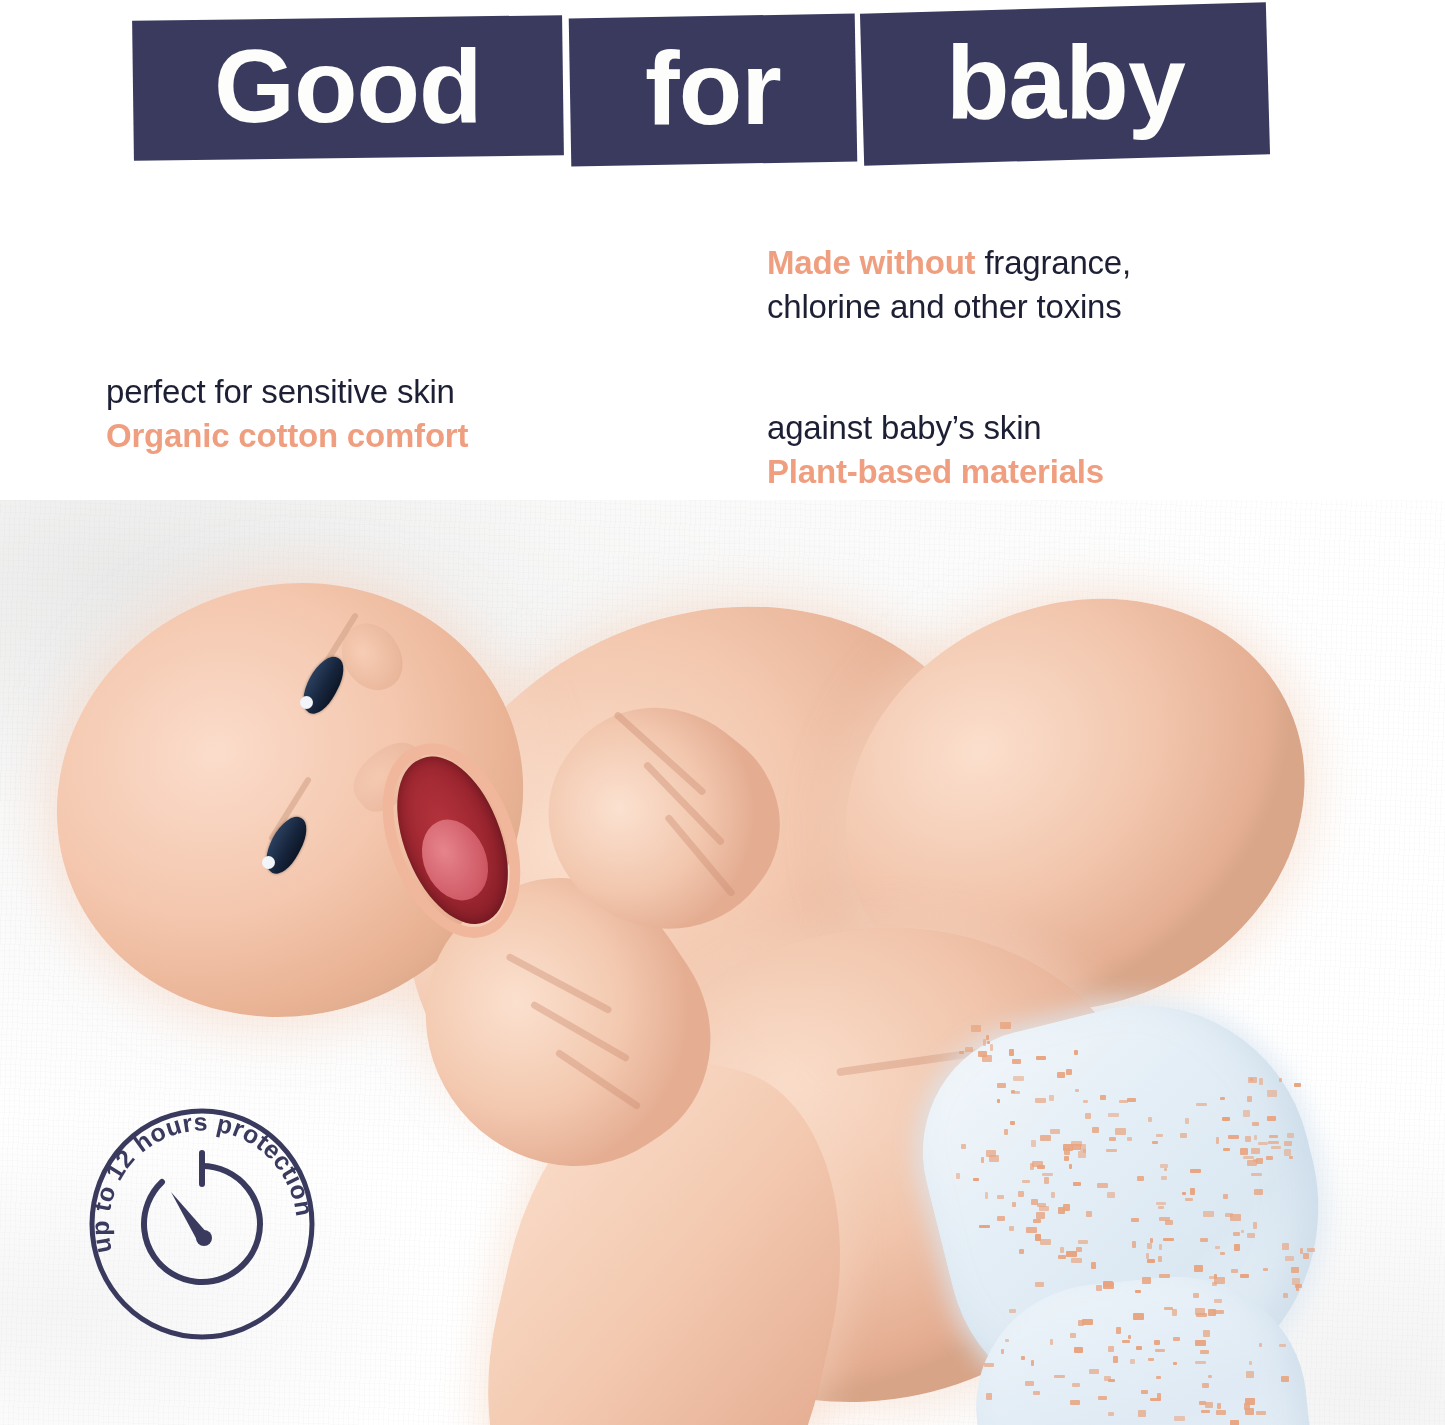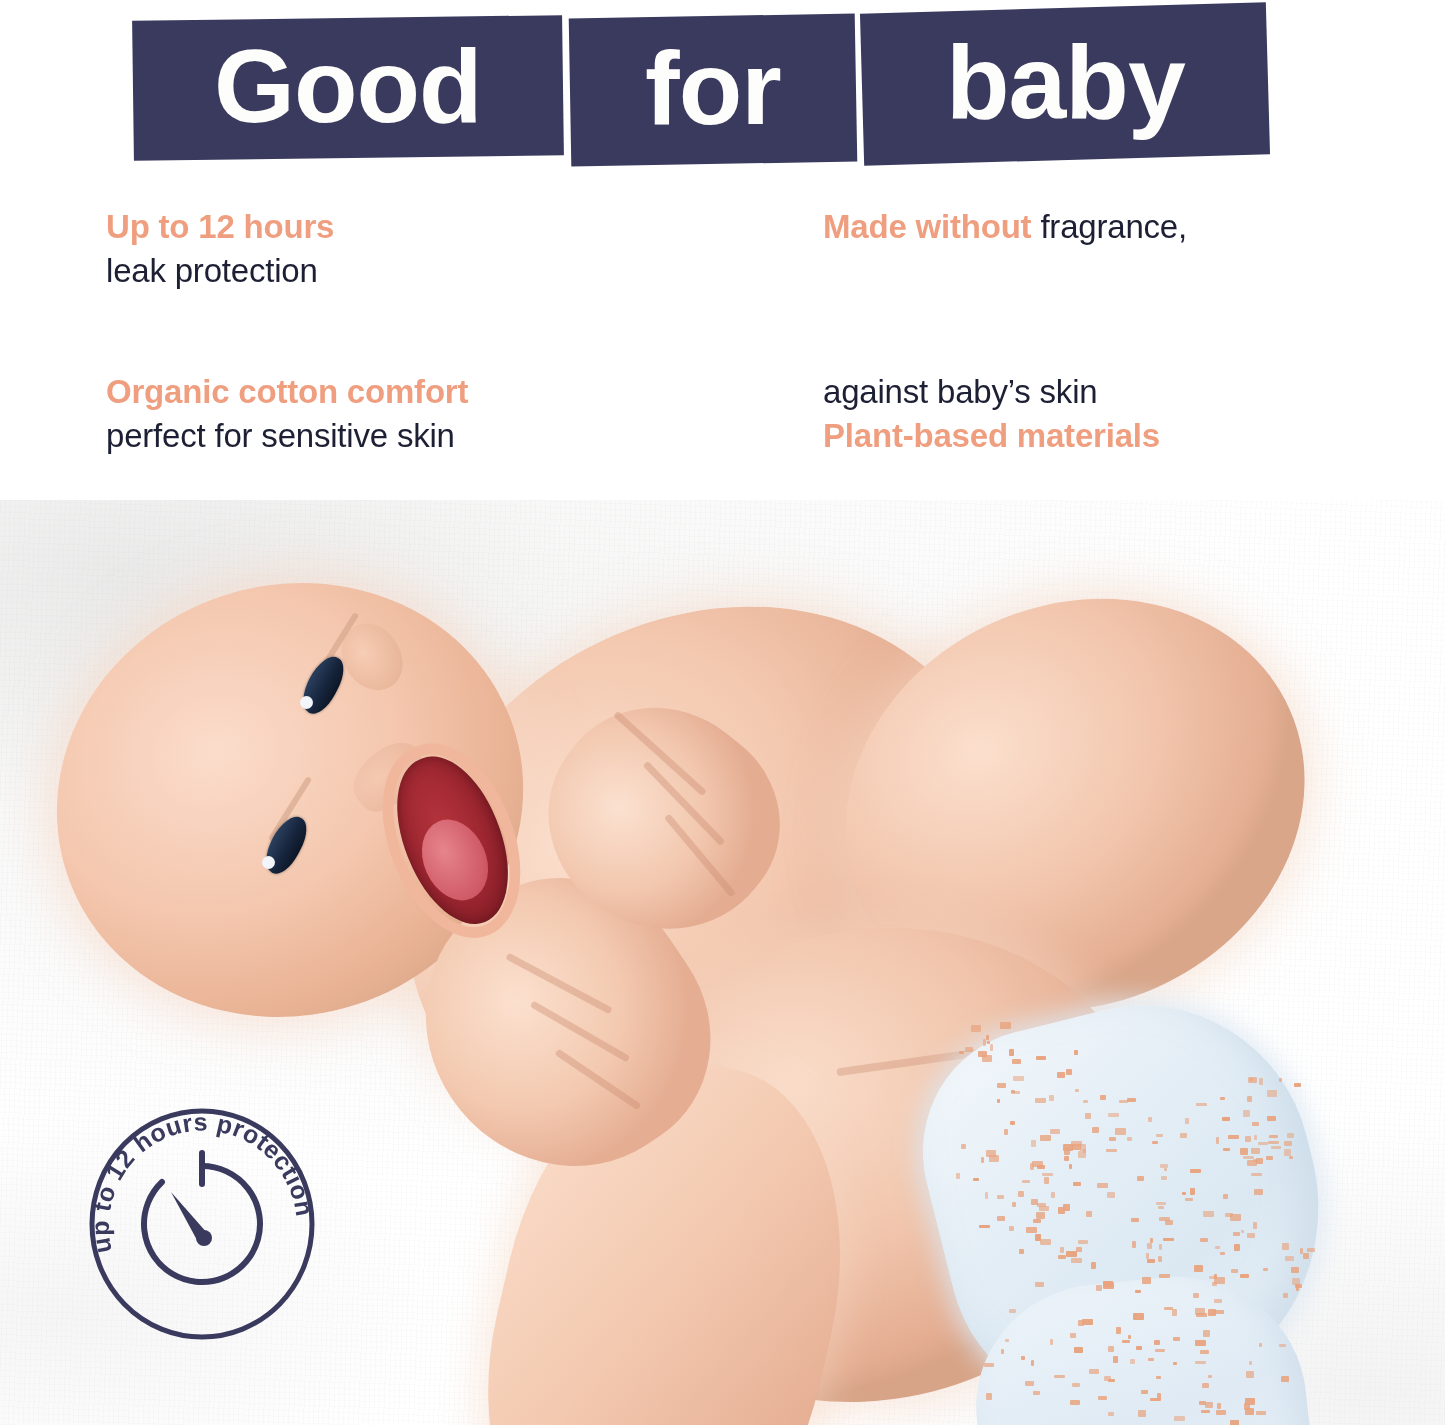--- a/index.html
+++ b/index.html
@@ -25,21 +25,21 @@
   .hl-for {left:570px;top:16px;width:286px;height:148px;font-size:104px;transform:rotate(-1.0deg);}
   .hl-baby{left:862px;top:8px;width:406px;height:152px;font-size:104px;transform:rotate(-1.6deg);}
   .hl-good span{transform:rotate(0.75deg) translateY(-2px);display:block;}
   .hl-for  span{transform:rotate(1.0deg)  translateY(-2px);display:block;}
   .hl-baby span{transform:rotate(1.6deg)  translateY(-2px);display:block;}
 
   
   .features{position:absolute;left:0;top:205px;width:1445px;height:290px;}
   .feat{position:absolute;}
   .feat-l{left:106px;}
-  .feat-r{left:823px;}
+  .feat-r{left:767px;margin-top:36px;}
   .row1{top:0px;}
   .row2{top:165px;}
   .feat p{margin:0;}
   .f-line{
     font-size:33px;
     line-height:1.34;
     color:#1d1f34;
     font-weight:400;
     letter-spacing:-0.2px;
     white-space:nowrap;
@@ -207,32 +207,29 @@
     <div class="hl-block hl-for">
       <span>for</span>
     </div>
     <div class="hl-block hl-baby">
       <span>baby</span>
     </div>
   </div>
 
   <div class="features">
 
-    <div class="feat feat-l row1">
-      <p class="f-line"><span class="f-hi">Up to 12 hours</span><span></span></p>
-      <p class="f-line">leak protection</p>
-    </div>
 
     <div class="feat feat-r row1">
       <p class="f-line"><span class="f-hi">Made without</span><span> fragrance,</span></p>
+      <p class="f-line">chlorine and other toxins</p>
     </div>
 
     <div class="feat feat-l row2">
+      <p class="f-line">perfect for sensitive skin</p>
       <p class="f-line"><span class="f-hi">Organic cotton comfort</span><span></span></p>
-      <p class="f-line">perfect for sensitive skin</p>
     </div>
 
     <div class="feat feat-r row2">
       <p class="f-line">against baby’s skin</p>
       <p class="f-line"><span class="f-hi">Plant-based materials</span><span></span></p>
     </div>
 
   </div>
 
   <div class="photo">

